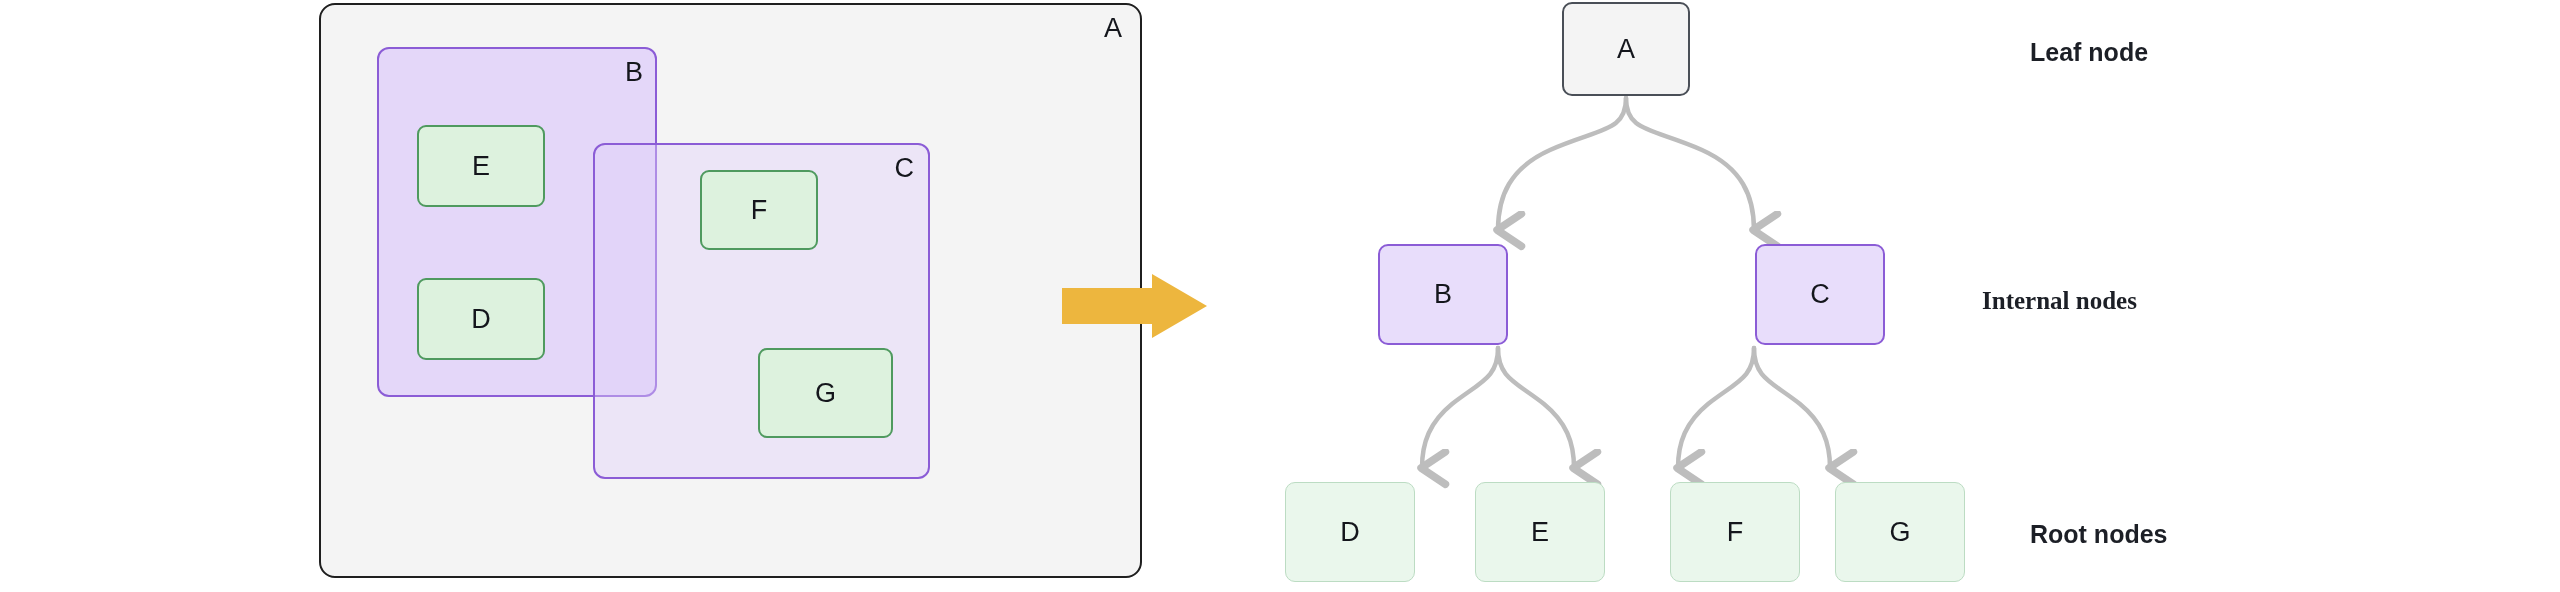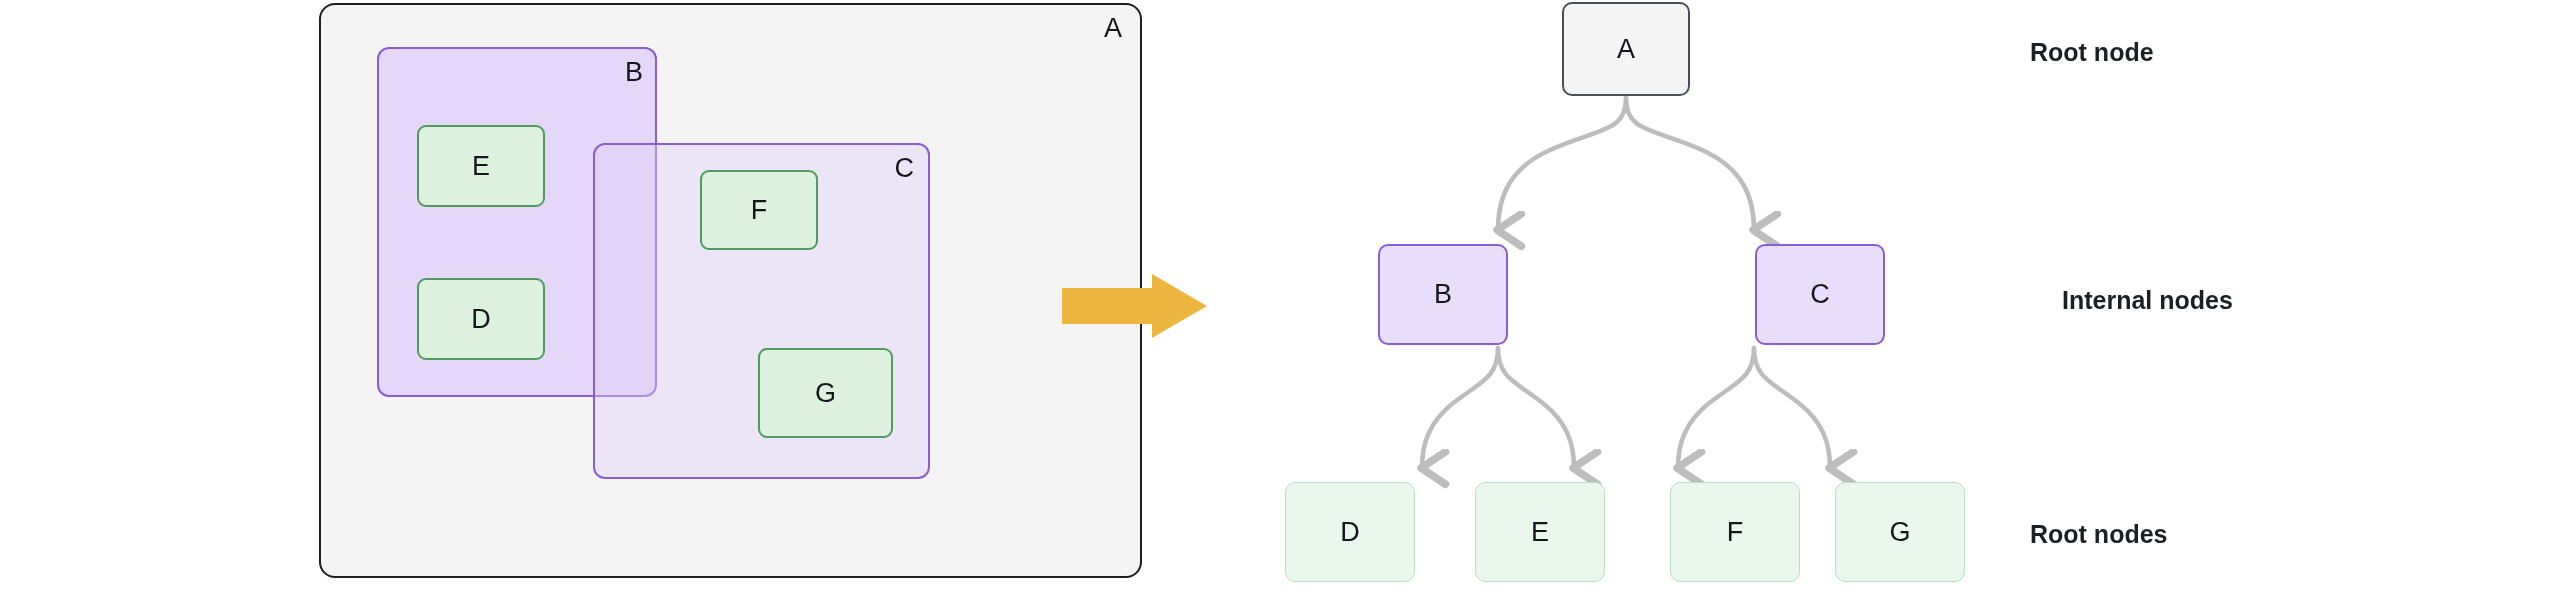--- a/index.html
+++ b/index.html
@@ -176,18 +176,18 @@
     <div class="tnode tnode-root" style="left:382px; top:2px; width:128px; height:94px;">A</div>
 
     <div class="tnode tnode-internal" style="left:198px; top:244px; width:130px; height:101px;">B</div>
     <div class="tnode tnode-internal" style="left:575px; top:244px; width:130px; height:101px;">C</div>
 
     <div class="tnode tnode-leaf" style="left:105px; top:482px; width:130px; height:100px;">D</div>
     <div class="tnode tnode-leaf" style="left:295px; top:482px; width:130px; height:100px;">E</div>
     <div class="tnode tnode-leaf" style="left:490px; top:482px; width:130px; height:100px;">F</div>
     <div class="tnode tnode-leaf" style="left:655px; top:482px; width:130px; height:100px;">G</div>
 
-    <div class="row-label" style="left:850px; top:40px;">Root node</div>
-    <div class="row-label" style="left:882px; top:288px;">Internal nodes</div>
+    <div class="row-label" style="left:850px; top:40px;">Leaf node</div>
+    <div class="row-label" style="left:802px; top:288px;font-family:Liberation Serif, serif;">Internal nodes</div>
     <div class="row-label" style="left:850px; top:522px;">Root nodes</div>
   </div>
 
 </div>
 
 </body></html>

